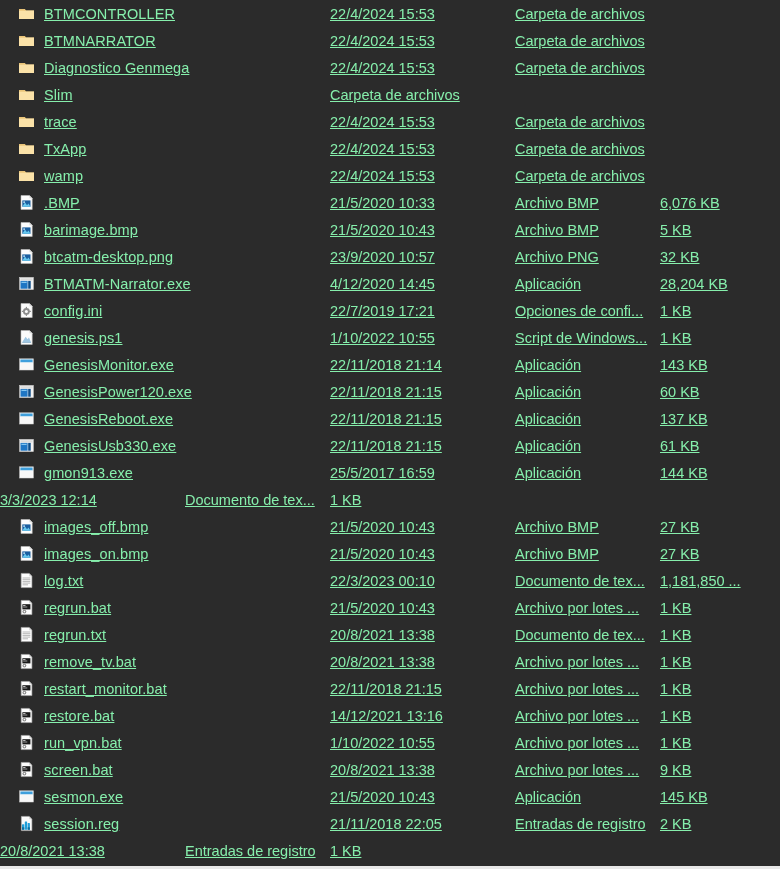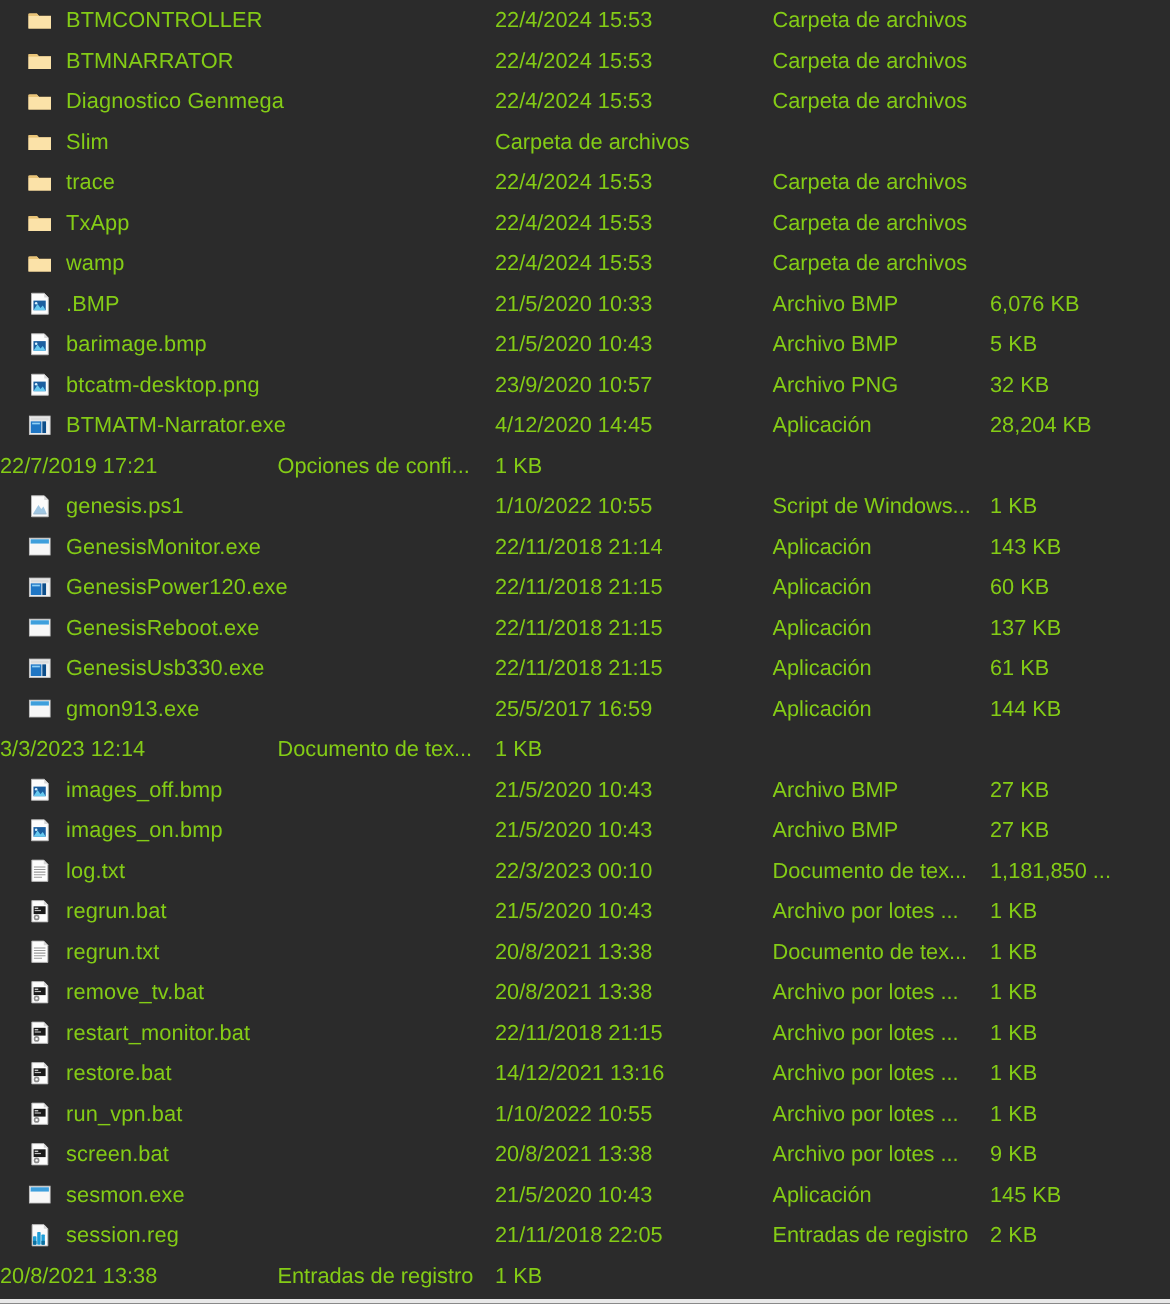--- a/index.html
+++ b/index.html
@@ -20,24 +20,25 @@
     background: #2b2b2b;
     position: relative;
     box-sizing: border-box;
     border-bottom: 3px solid #e8e8e8;
   }
 
   .row {
     height: 27px;
     display: flex;
     align-items: center;
-    color: #84cc16;
+    color: #86efac;
     font-size: 14.5px;
     position: relative;
     box-sizing: border-box;
+    text-decoration: underline;
   }
 
   .cell-name {
     width: 330px;
     display: flex;
     align-items: center;
     padding-left: 18px;
     box-sizing: border-box;
     overflow: hidden;
     white-space: nowrap;
@@ -248,20 +249,39 @@
       <rect x="3.4" y="6.8" width="5.2" height="1.1" fill="#8fd0f5"></rect>
     </svg>
         </span>
         <span class="name-label">BTMATM-Narrator.exe</span>
       </div>
       <div class="cell-date">4/12/2020 14:45</div>
       <div class="cell-type">Aplicación</div>
       <div class="cell-size">28,204 KB</div>
     </div>
     <div class="row">
+      <div class="cell-name">
+        <span class="ico">
+          <svg viewBox="0 0 17 17">
+      <path d="M3 1.5 H11.5 L14.2 4.3 V15.5 H3 Z" fill="#fbfbfb" stroke="#bcbcbc" stroke-width="0.6"></path>
+      <path d="M11.5 1.5 L14.2 4.3 H11.5 Z" fill="#d8d8d8"></path>
+      <g fill="#8d8d8d">
+        <circle cx="8.4" cy="9.4" r="3.4"></circle>
+      </g>
+      <circle cx="8.4" cy="9.4" r="1.5" fill="#fbfbfb"></circle>
+      <g fill="#8d8d8d">
+        <rect x="7.8" y="4.9" width="1.2" height="1.8"></rect>
+        <rect x="7.8" y="12.1" width="1.2" height="1.8"></rect>
+        <rect x="3.9" y="8.8" width="1.8" height="1.2"></rect>
+        <rect x="11.1" y="8.8" width="1.8" height="1.2"></rect>
+      </g>
+    </svg>
+        </span>
+        <span class="name-label">config.ini</span>
+      </div>
       <div class="cell-date">22/7/2019 17:21</div>
       <div class="cell-type">Opciones de confi...</div>
       <div class="cell-size">1 KB</div>
     </div>
     <div class="row">
       <div class="cell-name">
         <span class="ico">
           <svg viewBox="0 0 17 17">
       <path d="M3 1.5 H11.5 L14.2 4.3 V15.5 H3 Z" fill="#fbfbfb" stroke="#bcbcbc" stroke-width="0.6"></path>
       <path d="M11.5 1.5 L14.2 4.3 H11.5 Z" fill="#d8d8d8"></path>

